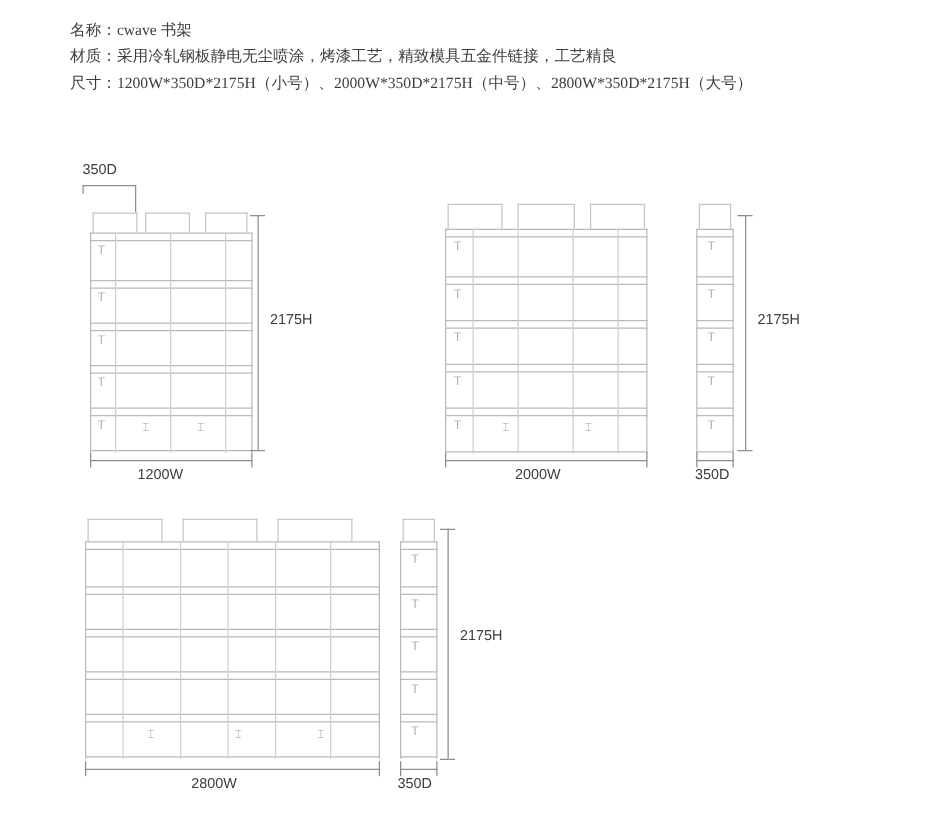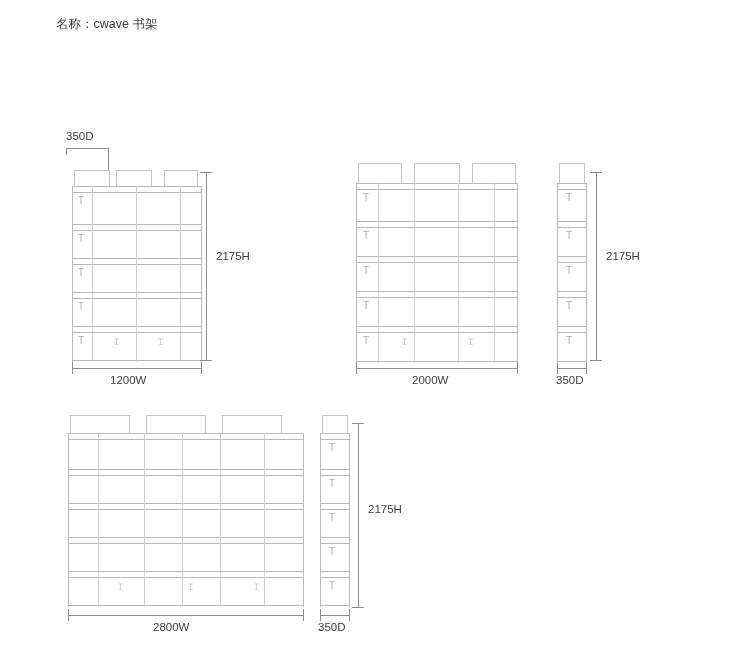--- a/index.html
+++ b/index.html
@@ -13,20 +13,21 @@
     font-family: "Liberation Sans", sans-serif;
     color: #3b3b3b;
     position: relative;
     overflow: hidden;
   }
   .specs {
     position: absolute;
     left: 56px;
     top: 14px;
     width: 660px;
+    font-family: Liberation Serif, serif;
   }
   .spec-line {
     font-size: 12.5px;
     line-height: 21px;
     color: #3d3d3d;
     white-space: nowrap;
   }
   .diagram-area {
     position: absolute;
     left: 0;
@@ -100,20 +101,22 @@
     font-size: 9px;
     color: #9a9a9a;
     line-height: 9px;
   }
 </style>
 </head>
 <body>
 
 <div class="specs">
   <div class="spec-line">名称：cwave 书架</div>
+  <div class="spec-line">材质：采用冷轧钢板静电无尘喷涂，烤漆工艺，精致模具五金件链接，工艺精良</div>
+  <div class="spec-line">尺寸：1200W*350D*2175H（小号）、2000W*350D*2175H（中号）、2800W*350D*2175H（大号）</div>
 </div>
 
 <div class="diagram-area">
 
   <div class="label" style="left:66px; top:130px;">350D</div>
 
   <div class="dim-line-h" style="left:66px; top:148px; width:42px;"></div>
   <div class="dim-tick" style="left:66px; top:148px; height:7px;"></div>
   <div class="dim-tick" style="left:108px; top:148px; height:26px;"></div>
 

